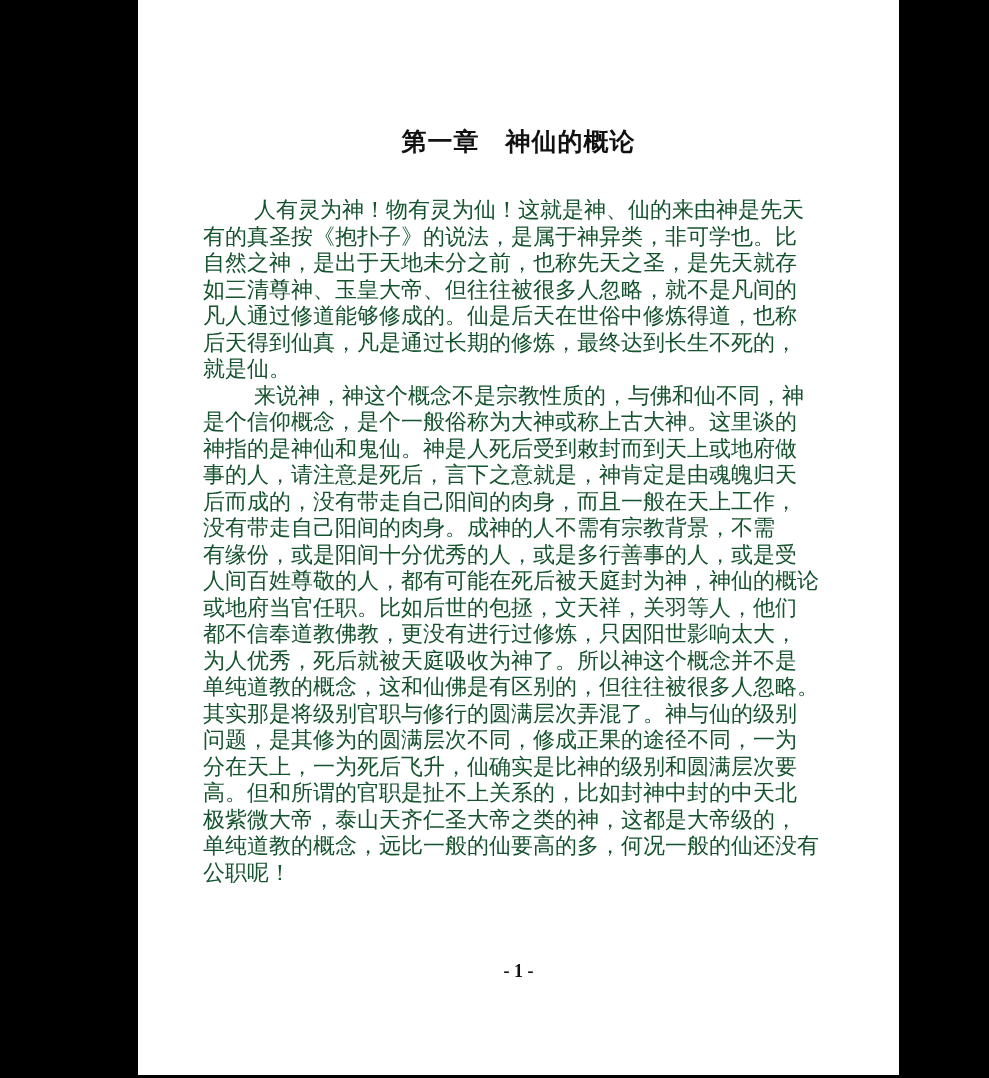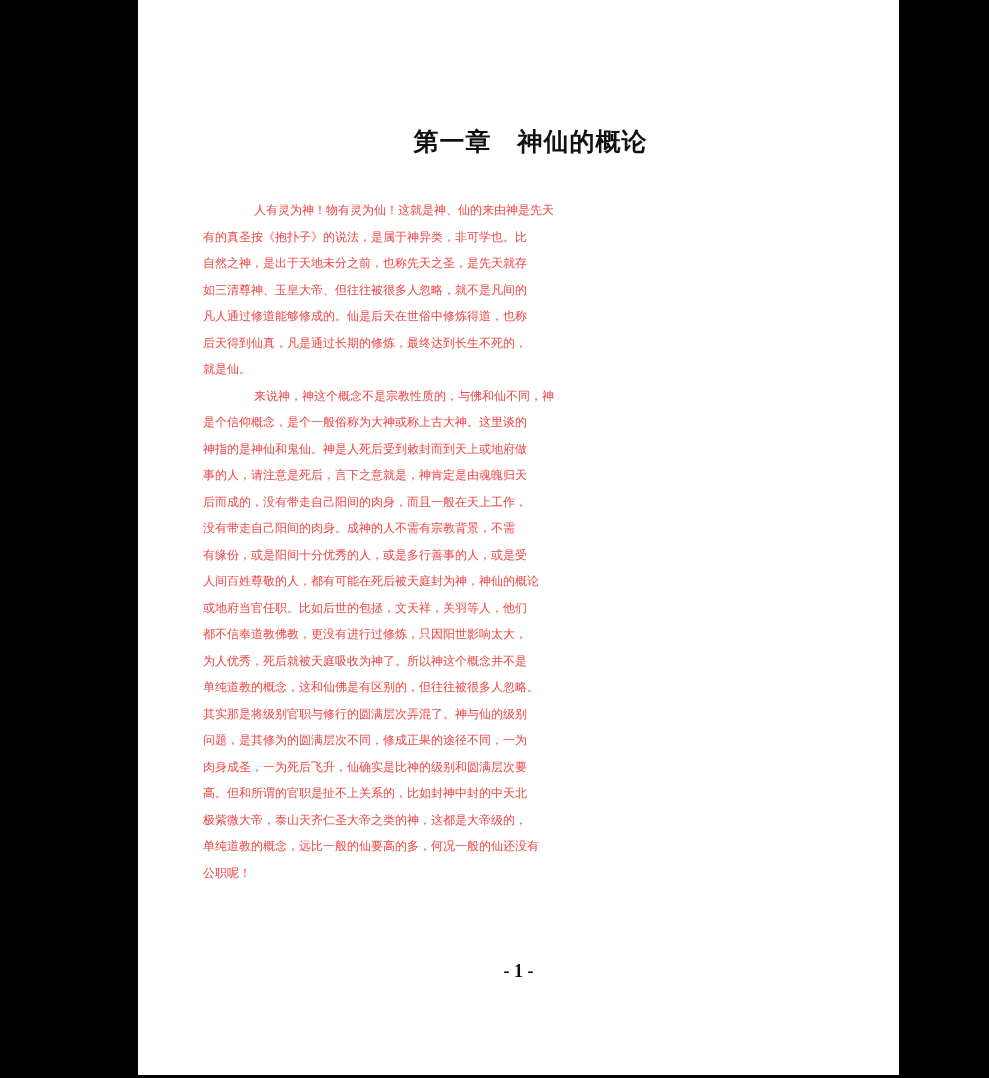--- a/index.html
+++ b/index.html
@@ -17,43 +17,43 @@
     .page {
       position: absolute;
       left: 138px;
       top: 0;
       width: 761px;
       height: 1075px;
       background: #ffffff;
     }
     .title {
       position: absolute;
-      left: 12px;
+      left: 0;
       width: 761px;
       top: 124px;
       text-align: center;
       font-size: 25px;
       font-weight: bold;
       color: #111111;
       letter-spacing: 1px;
       white-space: pre;
       line-height: 36px;
     }
     .body-text {
       position: absolute;
       left: 65px;
       top: 197px;
       width: 625px;
     }
     .line {
       display: block;
       height: 26.5px;
       line-height: 26.5px;
-      font-size: 12px;
-      color: #ef4444;
+      font-size: 22px;
+      color: #14532d;
       white-space: nowrap;
       overflow: visible;
     }
     .line.indent {
       padding-left: 51px;
     }
     .page-number {
       position: absolute;
       left: 0;
       width: 761px;
@@ -89,21 +89,21 @@
     <span class="line">后而成的，没有带走自己阳间的肉身，而且一般在天上工作，</span>
     <span class="line">没有带走自己阳间的肉身。成神的人不需有宗教背景，不需</span>
     <span class="line">有缘份，或是阳间十分优秀的人，或是多行善事的人，或是受</span>
     <span class="line">人间百姓尊敬的人，都有可能在死后被天庭封为神，神仙的概论</span>
     <span class="line">或地府当官任职。比如后世的包拯，文天祥，关羽等人，他们</span>
     <span class="line">都不信奉道教佛教，更没有进行过修炼，只因阳世影响太大，</span>
     <span class="line">为人优秀，死后就被天庭吸收为神了。所以神这个概念并不是</span>
     <span class="line">单纯道教的概念，这和仙佛是有区别的，但往往被很多人忽略。</span>
     <span class="line">其实那是将级别官职与修行的圆满层次弄混了。神与仙的级别</span>
     <span class="line">问题，是其修为的圆满层次不同，修成正果的途径不同，一为</span>
-    <span class="line">肉身成圣，一为死后飞升，仙确实是比神的级别和圆满层次要</span>
+    <span class="line">分在天上，一为死后飞升，仙确实是比神的级别和圆满层次要</span>
     <span class="line">高。但和所谓的官职是扯不上关系的，比如封神中封的中天北</span>
     <span class="line">极紫微大帝，泰山天齐仁圣大帝之类的神，这都是大帝级的，</span>
     <span class="line">单纯道教的概念，远比一般的仙要高的多，何况一般的仙还没有</span>
     <span class="line">公职呢！</span>
   </div>
 
   <div class="page-number">- 1 -</div>
 </div>
 
 </body></html>

